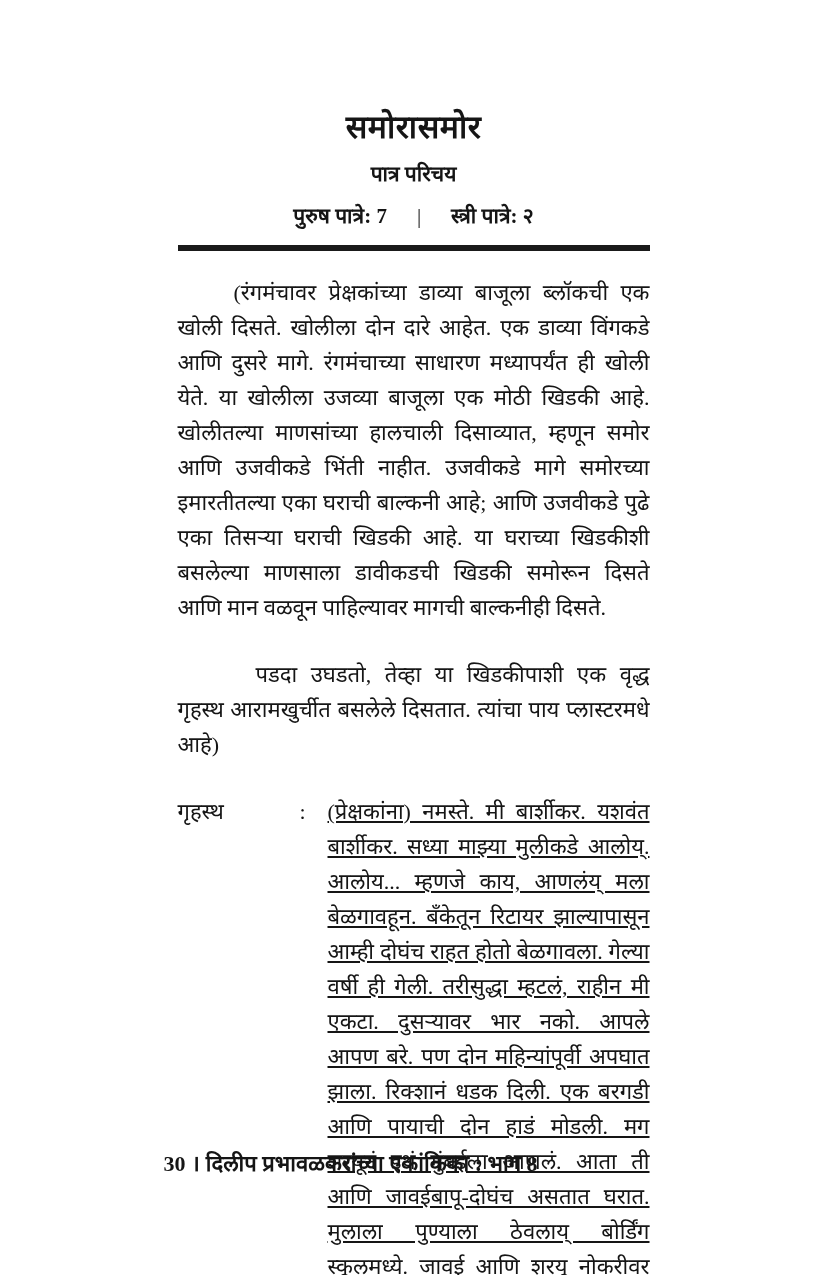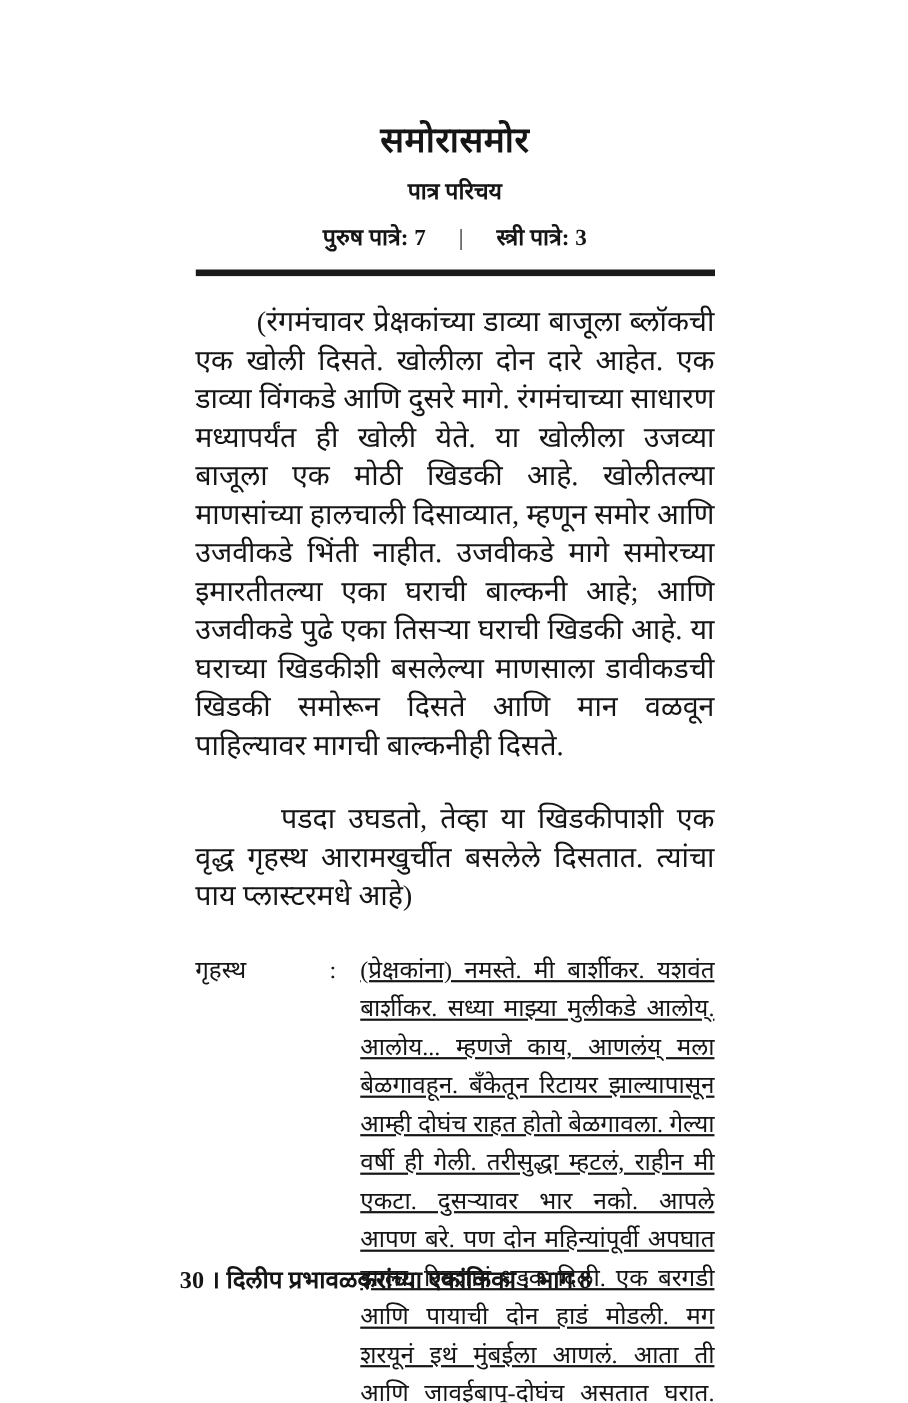--- a/index.html
+++ b/index.html
@@ -46,21 +46,21 @@
     margin: 0 30px;
     font-weight: normal;
   }
   .rule {
     margin-top: 16px;
     height: 6px;
     background: #1a1a1a;
   }
   .stage-dir {
     margin: 0;
-    font-size: 26px;
+    font-size: 22px;
     line-height: 35px;
     text-align: justify;
   }
   .stage-dir.first {
     margin-top: 24px;
     text-indent: 56px;
   }
   .stage-dir.second {
     margin-top: 32px;
     text-indent: 78px;
@@ -105,21 +105,21 @@
 </style>
 </head>
 <body>
 
 <div class="page">
 
   <header class="header">
     <h1 class="title">समोरासमोर</h1>
     <div class="subtitle">पात्र परिचय</div>
     <div class="cast-line">
-      <span>पुरुष पात्रे: 7</span><span class="cast-sep">|</span><span>स्त्री पात्रे: 3</span>
+      <span>पुरुष पात्रे: 7</span><span class="cast-sep">|</span><span>स्त्री पात्रे: २</span>
     </div>
   </header>
 
   <div class="rule"></div>
 
   <main>
     <p class="stage-dir first">(रंगमंचावर प्रेक्षकांच्या डाव्या बाजूला ब्लॉकची एक खोली दिसते. खोलीला दोन दारे आहेत. एक डाव्या विंगकडे आणि दुसरे मागे. रंगमंचाच्या साधारण मध्यापर्यंत ही खोली येते. या खोलीला उजव्या बाजूला एक मोठी खिडकी आहे. खोलीतल्या माणसांच्या हालचाली दिसाव्यात, म्हणून समोर आणि उजवीकडे भिंती नाहीत. उजवीकडे मागे समोरच्या इमारतीतल्या एका घराची बाल्कनी आहे; आणि उजवीकडे पुढे एका तिसऱ्या घराची खिडकी आहे. या घराच्या खिडकीशी बसलेल्या माणसाला डावीकडची खिडकी समोरून दिसते आणि मान वळवून पाहिल्यावर मागची बाल्कनीही दिसते.</p>
     <p class="stage-dir second">पडदा उघडतो, तेव्हा या खिडकीपाशी एक वृद्ध गृहस्थ आरामखुर्चीत बसलेले दिसतात. त्यांचा पाय प्लास्टरमधे आहे)</p>
 
     <div class="dialogue">

